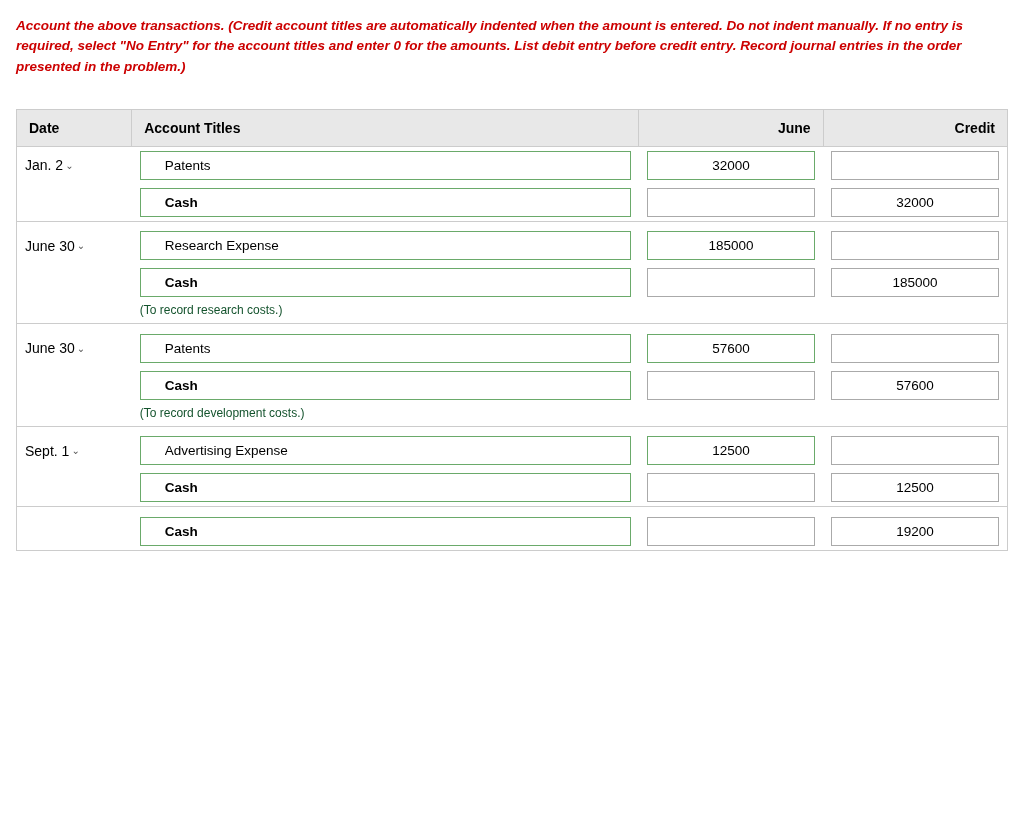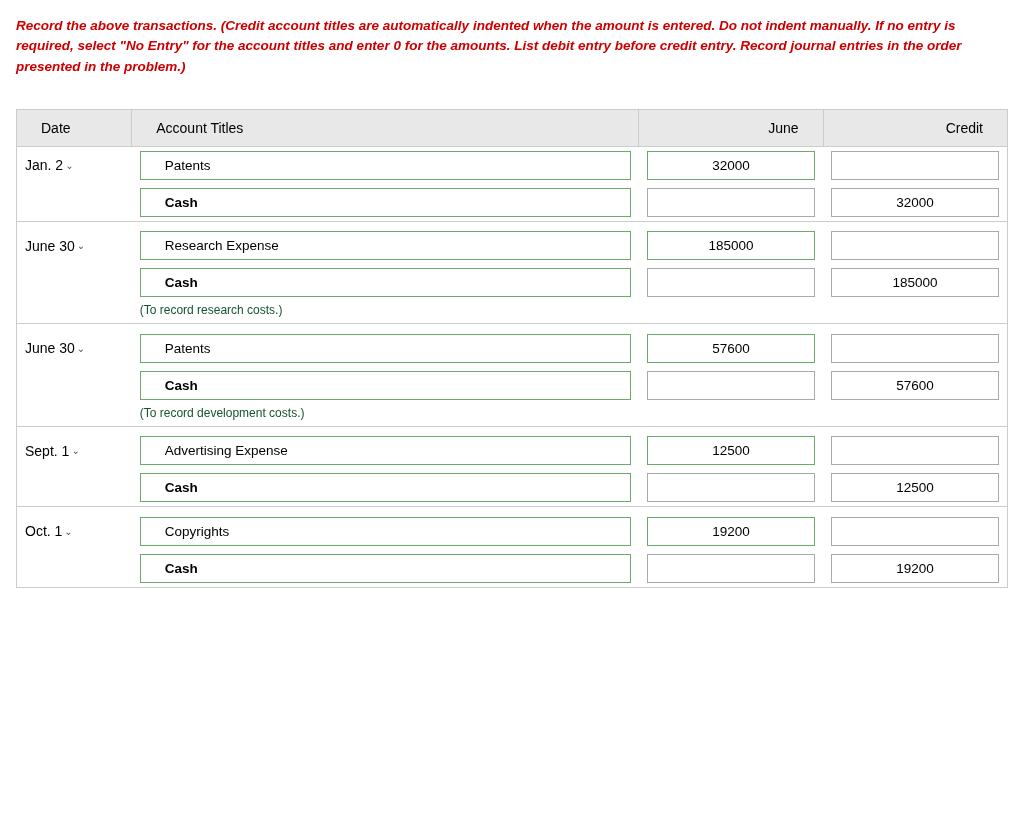--- a/index.html
+++ b/index.html
@@ -28,23 +28,23 @@
     }
     table {
       width: 100%;
       border-collapse: collapse;
       border: 1px solid #ccc;
     }
     thead tr {
       background: #e8e8e8;
     }
     thead th {
-      padding: 10px 24px;
+      padding: 10px 12px;
       text-align: left;
-      font-weight: normal;
+      font-weight: bold;
       font-size: 14px;
       border: 1px solid #ccc;
     }
     thead th.debit, thead th.credit {
       text-align: right;
     }
     tbody tr {
       background: #fff;
     }
     tbody td {
@@ -113,21 +113,21 @@
       height: 2px;
     }
   </style>
 </head>
 <body>
 
 
 
 <div>
   <p class="instructions">
-    <span class="instructions-plain">Record the above transactions. </span><span>(Credit account titles are automatically indented when the amount is entered. Do not indent manually. If no entry is required, select "No Entry" for the account titles and enter 0 for the amounts. List debit entry before credit entry. Record journal entries in the order presented in the problem.)</span>
+    <span class="instructions-plain">Account the above transactions. </span><span>(Credit account titles are automatically indented when the amount is entered. Do not indent manually. If no entry is required, select "No Entry" for the account titles and enter 0 for the amounts. List debit entry before credit entry. Record journal entries in the order presented in the problem.)</span>
   </p>
 </div>
 
 <br>
 
 <table>
   <thead>
     <tr>
       <th>Date</th>
       <th>Account Titles</th>
@@ -218,31 +218,20 @@
       <tr class="data-row">
         <td class="date-cell"></td>
         <td class="account-cell"><input type="text" class="account-input indented green-border" value="Cash" style=""></td>
         <td class="amount-cell"><input type="text" class="amount-input" style=""></td>
         <td class="amount-cell"><input type="text" class="amount-input" value="12500" style=""></td>
       </tr>
       <tr class="spacer-row">
         <td colspan="4" style="height:6px;border-top:1px solid #ccc;padding:0;"></td>
       </tr>
       <tr class="data-row">
-        <td class="date-cell">
-          <div class="date-select-wrapper">
-            <span>Oct. 1</span>
-            <span class="chevron">⌄</span>
-          </div>
-        </td>
-        <td class="account-cell"><input type="text" class="account-input green-border" value="Copyrights" style=""></td>
-        <td class="amount-cell"><input type="text" class="amount-input green-border" value="19200" style=""></td>
-        <td class="amount-cell"><input type="text" class="amount-input" style=""></td>
-      </tr>
-      <tr class="data-row">
         <td class="date-cell"></td>
         <td class="account-cell"><input type="text" class="account-input indented green-border" value="Cash" style=""></td>
         <td class="amount-cell"><input type="text" class="amount-input" style=""></td>
         <td class="amount-cell"><input type="text" class="amount-input" value="19200" style=""></td>
       </tr>
     </tbody>
 </table>
 
 
 

